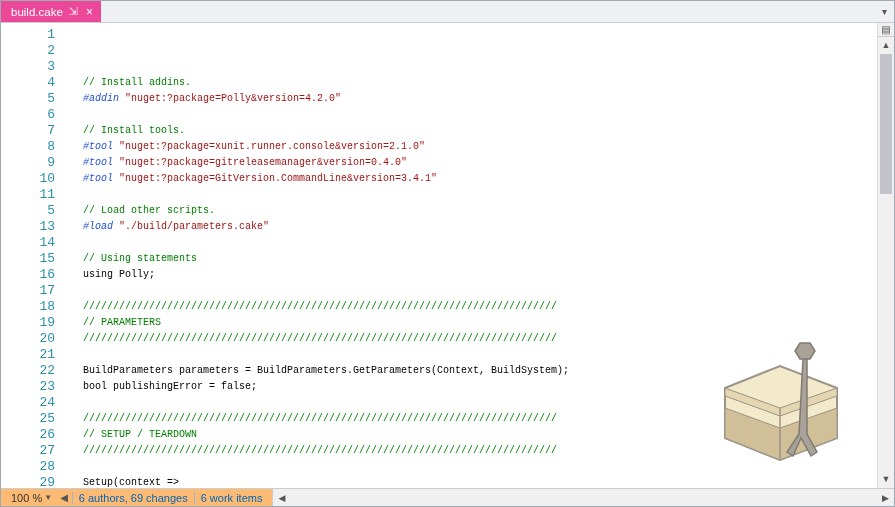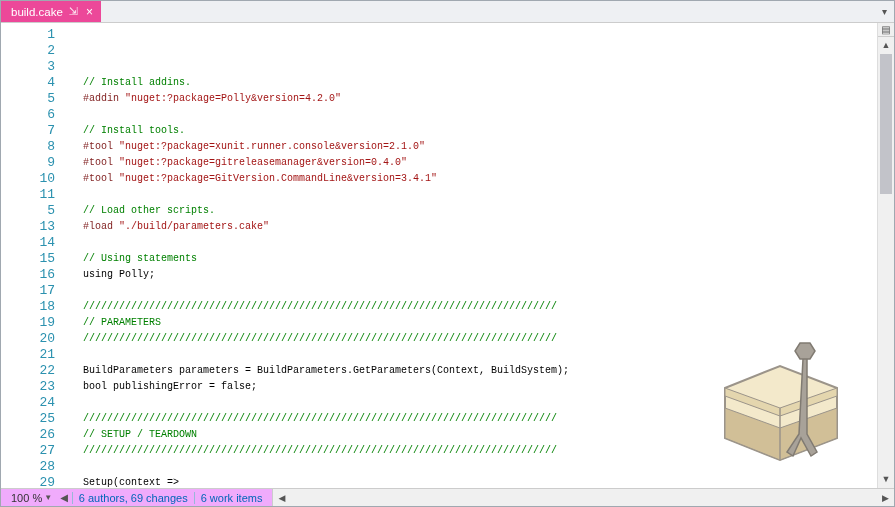--- a/index.html
+++ b/index.html
@@ -68,21 +68,21 @@
     font-size: 10px;
     line-height: 16px;
     padding: 4px 0 4px 20px;
     white-space: pre;
     color: #000;
     position: relative;
     overflow: hidden;
   }
   .code .line { height: 16px; }
   .c-comment { color: #008000; }
-  .c-directive { color: #7f1d1d; font-weight: 500; }
+  .c-directive { color: #1d4ed8; font-weight: 500; font-style: italic; }
   .c-string { color: #a31515; }
   .c-keyword { color: #000000; font-family: Liberation Mono, monospace; }
 
   .vscroll {
     width: 17px;
     background: #f0f0f0;
     border-left: 1px solid #ddd;
     position: relative;
   }
   .vscroll .split-icon {
@@ -120,21 +120,21 @@
     right: 22px;
     bottom: 20px;
     width: 150px;
     height: 130px;
     opacity: 0.85;
     pointer-events: none;
   }
 
   .statusbar {
     height: 18px;
-    background: #f0abfc;
+    background: #fdba74;
     border-top: 1px solid #ccc;
     display: flex;
     align-items: center;
     font-size: 11px;
     color: #0066b8;
     position: relative;
   }
   .zoom {
     color: #333;
     padding: 0 4px 0 10px;

